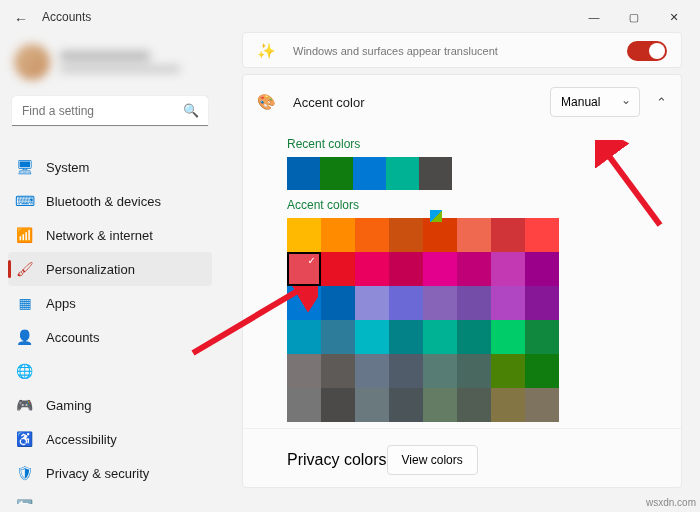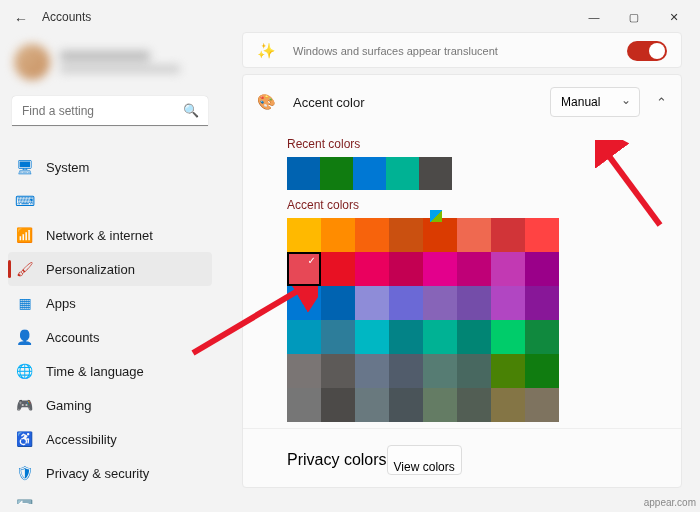--- a/index.html
+++ b/index.html
@@ -32,29 +32,29 @@
 .row { display: flex; align-items: center; padding: 12px 14px; }
 .row .ricon { width: 22px; color: #555; font-size: 15px; margin-right: 14px; }
 .row .rtitle { font-size: 13px; color: #1b1b1b; }
 .row .rsub { font-size: 11px; color: #777; }
 .row .spacer { flex:1; }
 .toggle-on { width: 40px; height: 20px; border-radius: 10px; background: #c42b1c; position: relative; }
 .toggle-on::after { content:""; position:absolute; right:2px; top:2px; width:16px; height:16px; background:#fff; border-radius:50%; }
 .select { border:1px solid #ddd; background:#fdfdfd; border-radius:4px; height:30px; padding:0 24px 0 10px; font-size:12px; display:flex; align-items:center; position:relative; min-width:90px; }
 .select::after { content:"⌄"; position:absolute; right:8px; top:5px; font-size:12px; color:#555; }
 .chev { margin-left:16px; font-size:13px; color:#555; }
-.section-label { font-size:12px; color:#7f1d1d; margin: 8px 0 6px 44px; }
+.section-label { font-size:12px; color:#15803d; margin: 8px 0 6px 44px; }
 .swatches { display:flex; flex-wrap: wrap; margin-left: 44px; width: 340px; gap:0; margin-bottom: 6px; }
 .sw { width: 33px; height: 33px; position:relative; cursor:pointer; }
 .sw.selected { outline: 2px solid #000; outline-offset: -2px; z-index:2; }
 .sw.selected::after { content:"✓"; color:#fff; font-size:10px; position:absolute; top:3px; right:5px; }
 .winswatches { display:flex; flex-wrap: wrap; margin-left:44px; width: 272px; }
 .winswatches .sw { width: 34px; height: 34px; }
 .row-custom { display:flex; align-items:center; padding: 16px 14px 12px 44px; border-top:1px solid #eee; margin-top:6px; }
-.btn { border:1px solid #ddd; background:#fdfdfd; border-radius:4px; height:30px; padding:0 6px; font-size:12px; display:flex; align-items:flex-end; }
+.btn { border:1px solid #ddd; background:#fdfdfd; border-radius:4px; height:30px; padding:0 14px; font-size:12px; display:flex; align-items:center; }
 .arrow { position:absolute; pointer-events:none; }
 .arrow svg { display:block; }
 .watermark { position:absolute; font-size:11px; color:#333; text-align:center; line-height:1.2; left: 430px; top: 210px; display:flex; align-items:center; gap:6px; }
 .watermark .flag { width:12px; height:12px; background: linear-gradient(135deg,#00a2ed 50%, #7fba00 50%); }
 .credit { position:absolute; right:4px; bottom:4px; font-size:10px; color:#888; }
 .truncated { position:absolute; top:32px; left:242px; right:18px; height:36px; background:#fbfbfb; border:1px solid #e8e8e8; border-radius:4px; overflow:hidden; }
 .truncated .row { padding: 0 14px; height:36px; align-items:center; }
 .truncated .rsub { white-space:nowrap; overflow:hidden; }
 </style>
 </head>
@@ -83,40 +83,40 @@
       <input placeholder="Find a setting" style="">
       <span class="sicon">🔍</span>
     </div>
     <div class="nav" id="nav">
         <div class="nav-item">
           <span class="icon" style="color:#0078d4">🖥</span>
           <span>System</span>
         </div>
         <div class="nav-item">
           <span class="icon" style="color:#0078d4">⌨</span>
+          <span>Bluetooth &amp; devices</span>
         </div>
         <div class="nav-item">
           <span class="icon" style="color:#0099e5">📶</span>
           <span>Network &amp; internet</span>
         </div>
         <div class="nav-item active">
           <span class="icon" style="color:#c42b1c">🖌</span>
           <span>Personalization</span>
         </div>
         <div class="nav-item">
           <span class="icon" style="color:#0078d4">▦</span>
           <span>Apps</span>
         </div>
         <div class="nav-item">
           <span class="icon" style="color:#0078d4">👤</span>
           <span>Accounts</span>
         </div>
         <div class="nav-item">
           <span class="icon" style="color:#0078d4">🌐</span>
-          <span>Time &amp; language</span>
         </div>
         <div class="nav-item">
           <span class="icon" style="color:#0078d4">🎮</span>
           <span>Gaming</span>
         </div>
         <div class="nav-item">
           <span class="icon" style="color:#0078d4">♿</span>
           <span>Accessibility</span>
         </div>
         <div class="nav-item">
@@ -248,13 +248,13 @@
         </marker>
       </defs>
 <line x1="5" y1="75" x2="118" y2="8" stroke="#e8182a" stroke-width="6" marker-end="url(#a2)"></line>
     </svg>
 </div>
 
 <div class="watermark">
   <div class="flag"></div>
 </div>
 
-<div class="credit">appear.com</div>
+<div class="credit">wsxdn.com</div>
 
 </body></html>

